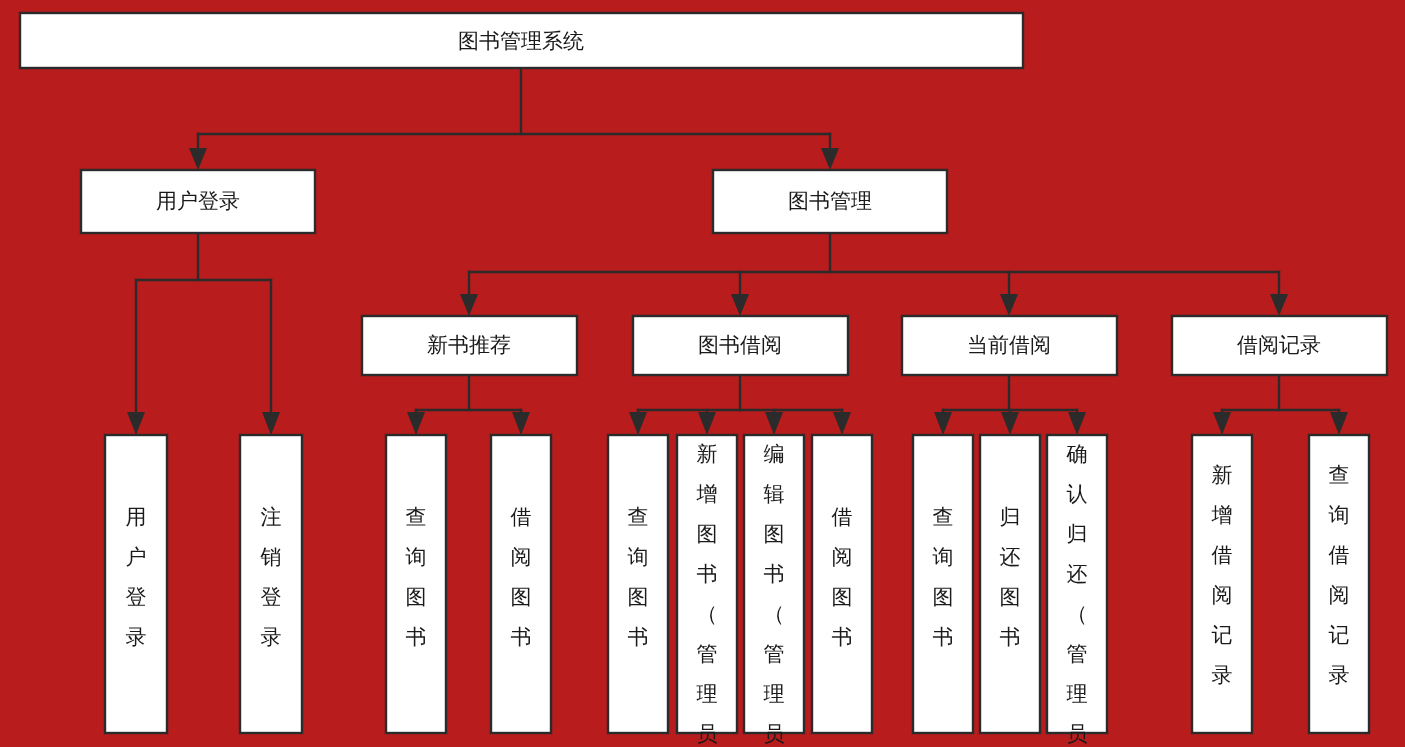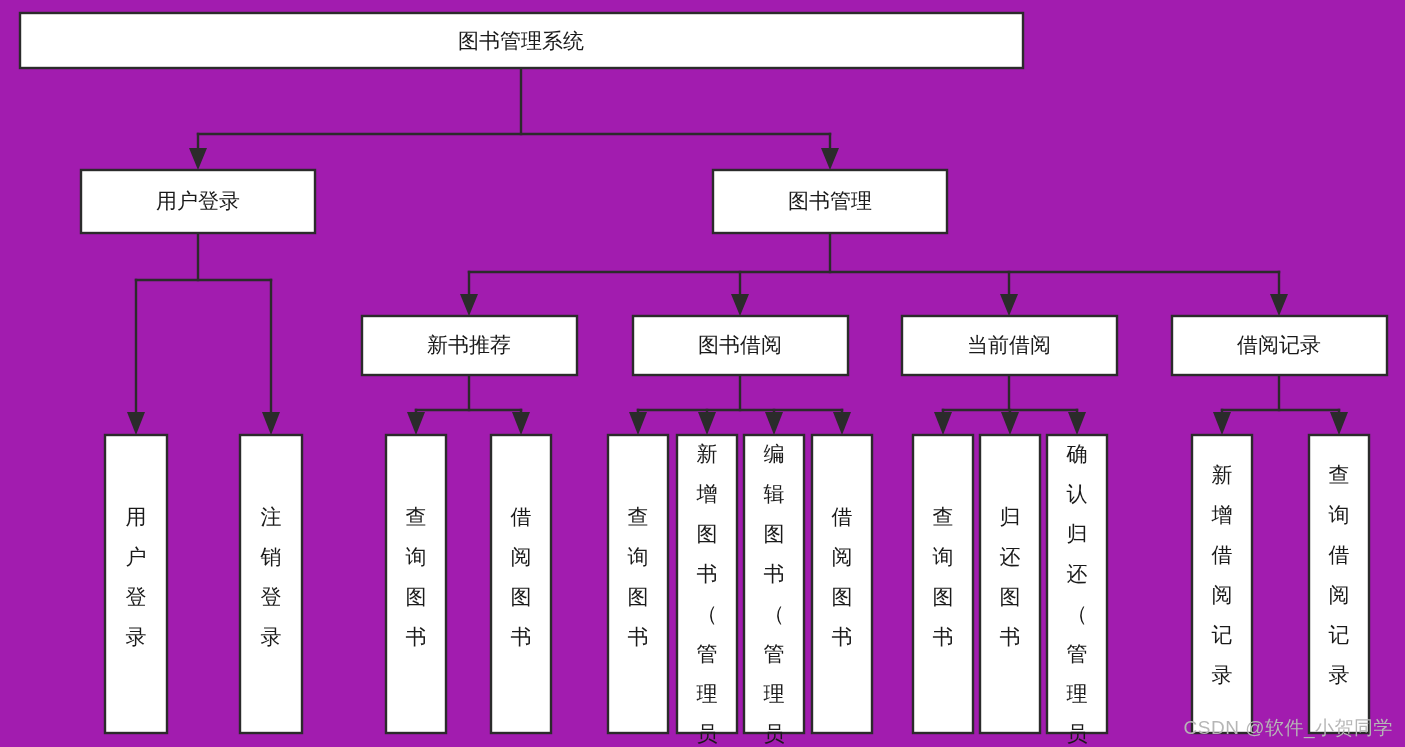--- a/index.html
+++ b/index.html
@@ -10,21 +10,21 @@
   body {
     width: 1405px;
     height: 747px;
     font-family: "Liberation Sans", "DejaVu Sans", sans-serif;
     overflow: hidden;
   }
   #diagram-root {
     position: relative;
     width: 1405px;
     height: 747px;
-    background: #a21caf;
+    background: #b91c1c;
   }
   svg#flow-svg {
     position: absolute;
     left: 0;
     top: 0;
     width: 1405px;
     height: 747px;
     display: block;
   }
   .node-box {
@@ -232,15 +232,14 @@
       <rect class="node-box" x="1192" y="435" width="60" height="298"></rect>
       <text class="node-label-v" x="1222" y="482"><tspan x="1222" y="482">新</tspan><tspan x="1222" y="522">增</tspan><tspan x="1222" y="562">借</tspan><tspan x="1222" y="602">阅</tspan><tspan x="1222" y="642">记</tspan><tspan x="1222" y="682">录</tspan></text>
     </g>
     <g>
       <rect class="node-box" x="1309" y="435" width="60" height="298"></rect>
       <text class="node-label-v" x="1339" y="482"><tspan x="1339" y="482">查</tspan><tspan x="1339" y="522">询</tspan><tspan x="1339" y="562">借</tspan><tspan x="1339" y="602">阅</tspan><tspan x="1339" y="642">记</tspan><tspan x="1339" y="682">录</tspan></text>
     </g>
 
   </svg>
 
-  <div class="watermark-text">CSDN @软件_小贺同学</div>
 
 </div>
 
 </body></html>

